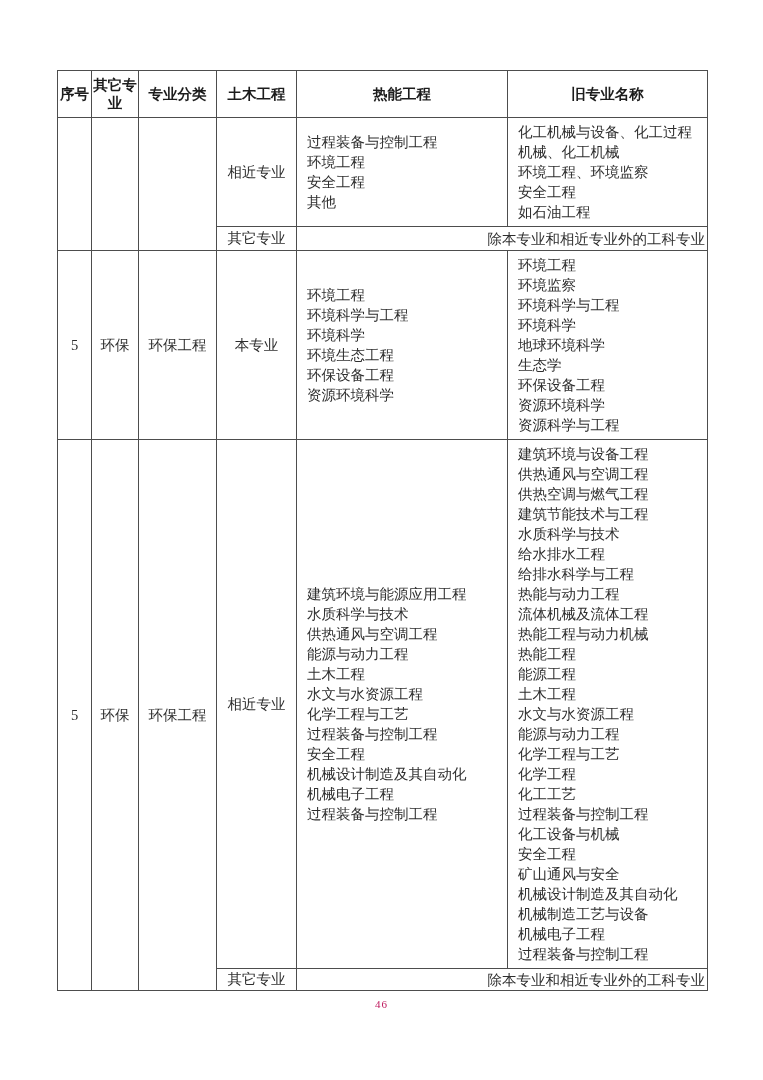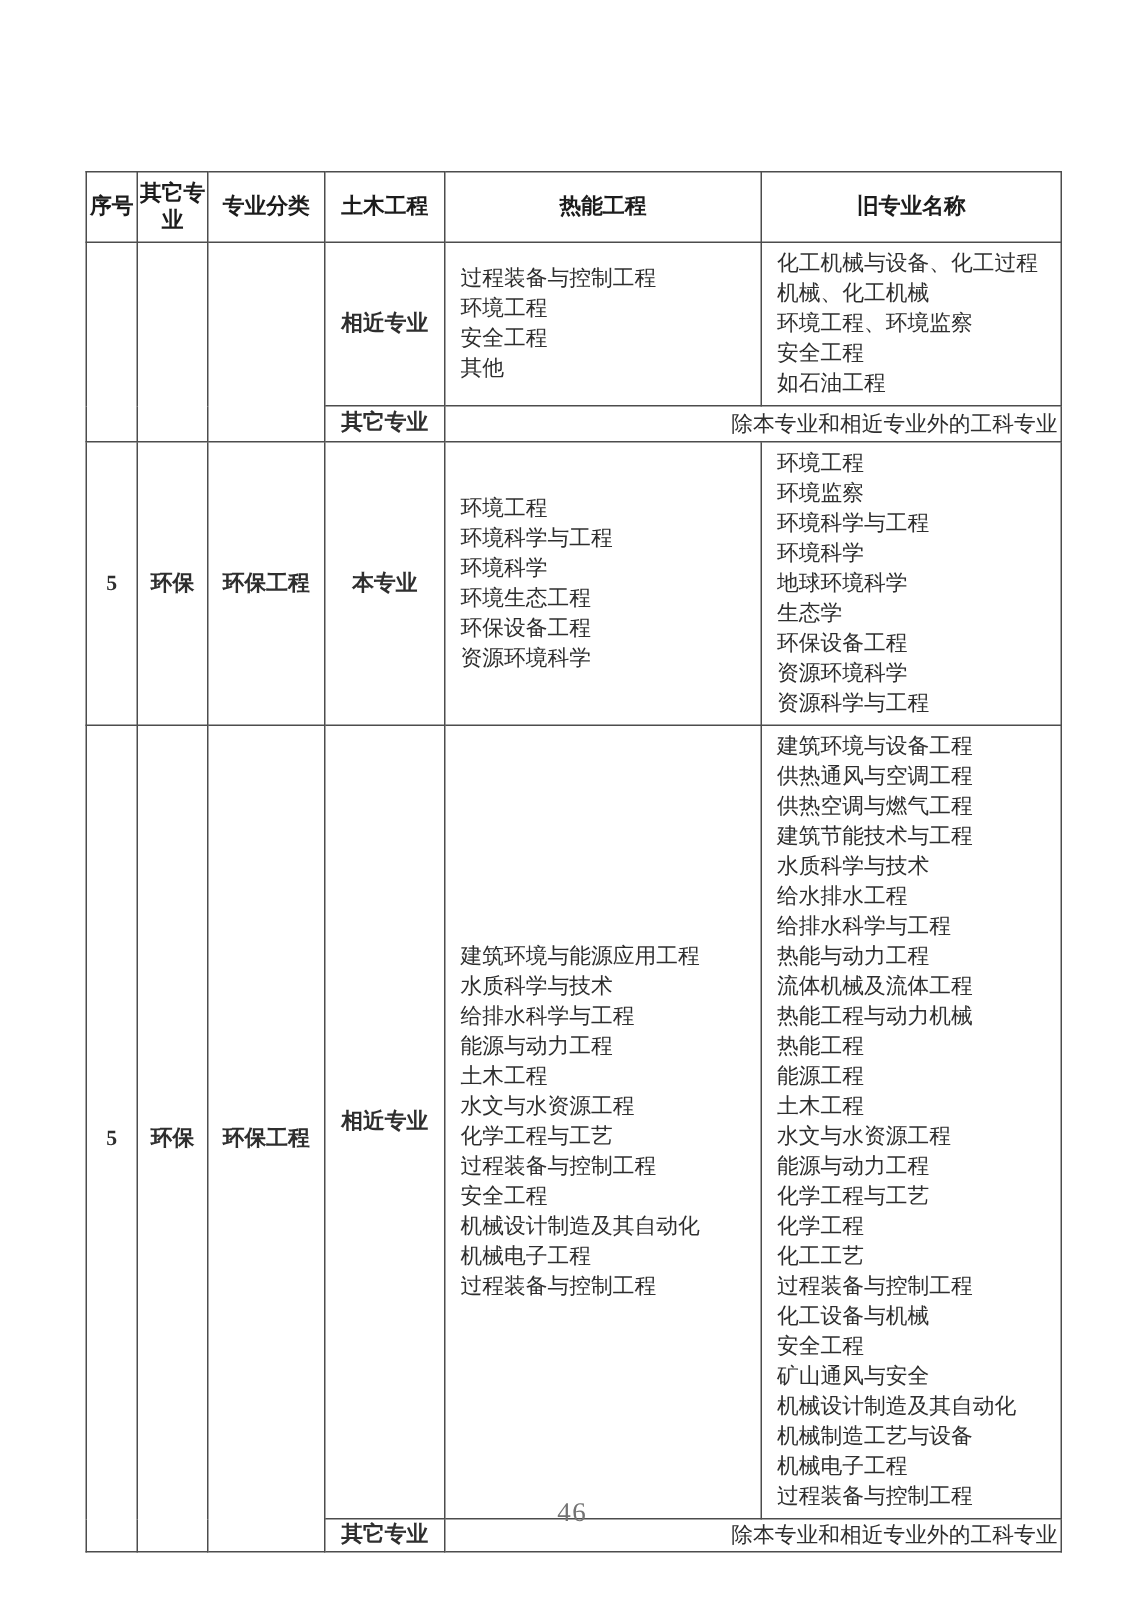--- a/index.html
+++ b/index.html
@@ -13,21 +13,20 @@
     position: relative;
     font-family: "Liberation Serif", "DejaVu Serif", serif;
     color: #2e2e2e;
     overflow: hidden;
   }
   .sheet {
     position: absolute;
     left: 57px;
     top: 70px;
     width: 650px;
-    margin-top: 44px;
   }
   table.spec-table {
     border-collapse: collapse;
     table-layout: fixed;
     width: 650px;
   }
   .spec-table col.c-seq   { width: 34px; }
   .spec-table col.c-cat   { width: 47px; }
   .spec-table col.c-scope { width: 78px; }
   .spec-table col.c-div   { width: 80px; }
@@ -46,21 +45,20 @@
     color: #1c1c1c;
     text-align: center;
     line-height: 18px;
     height: 42px;
     padding: 2px 1px;
   }
   td.center {
     text-align: center;
     line-height: 19px;
     padding: 1px 2px;
-    font-weight: bold;
   }
   td.list {
     text-align: left;
     white-space: pre-line;
     line-height: 20px;
     padding: 4px 4px 4px 10px;
   }
   td.note {
     text-align: right;
     padding: 1px 2px 1px 8px;
@@ -71,22 +69,22 @@
   tr.rC { height: 178px; }
   tr.rD { height: 521px; }
   tr.rE { height: 22px; }
 
   .page-number {
     position: absolute;
     top: 998px;
     left: 0;
     width: 763px;
     text-align: center;
-    font-size: 18px;
-    color: #737373;
+    font-size: 11px;
+    color: #be185d;
     letter-spacing: 1px;
   }
 </style>
 </head>
 <body>
 
 <div class="sheet">
   <table class="spec-table">
     <colgroup>
       <col class="c-seq">
@@ -147,21 +145,21 @@
 资源环境科学
 资源科学与工程</td>
       </tr>
       <tr class="rD">
         <td class="center" rowspan="2">5</td>
         <td class="center" rowspan="2">环保</td>
         <td class="center" rowspan="2">环保工程</td>
         <td class="center">相近专业</td>
         <td class="list">建筑环境与能源应用工程
 水质科学与技术
-给排水科学与工程
+供热通风与空调工程
 能源与动力工程
 土木工程
 水文与水资源工程
 化学工程与工艺
 过程装备与控制工程
 安全工程
 机械设计制造及其自动化
 机械电子工程
 过程装备与控制工程</td>
         <td class="list">建筑环境与设备工程

